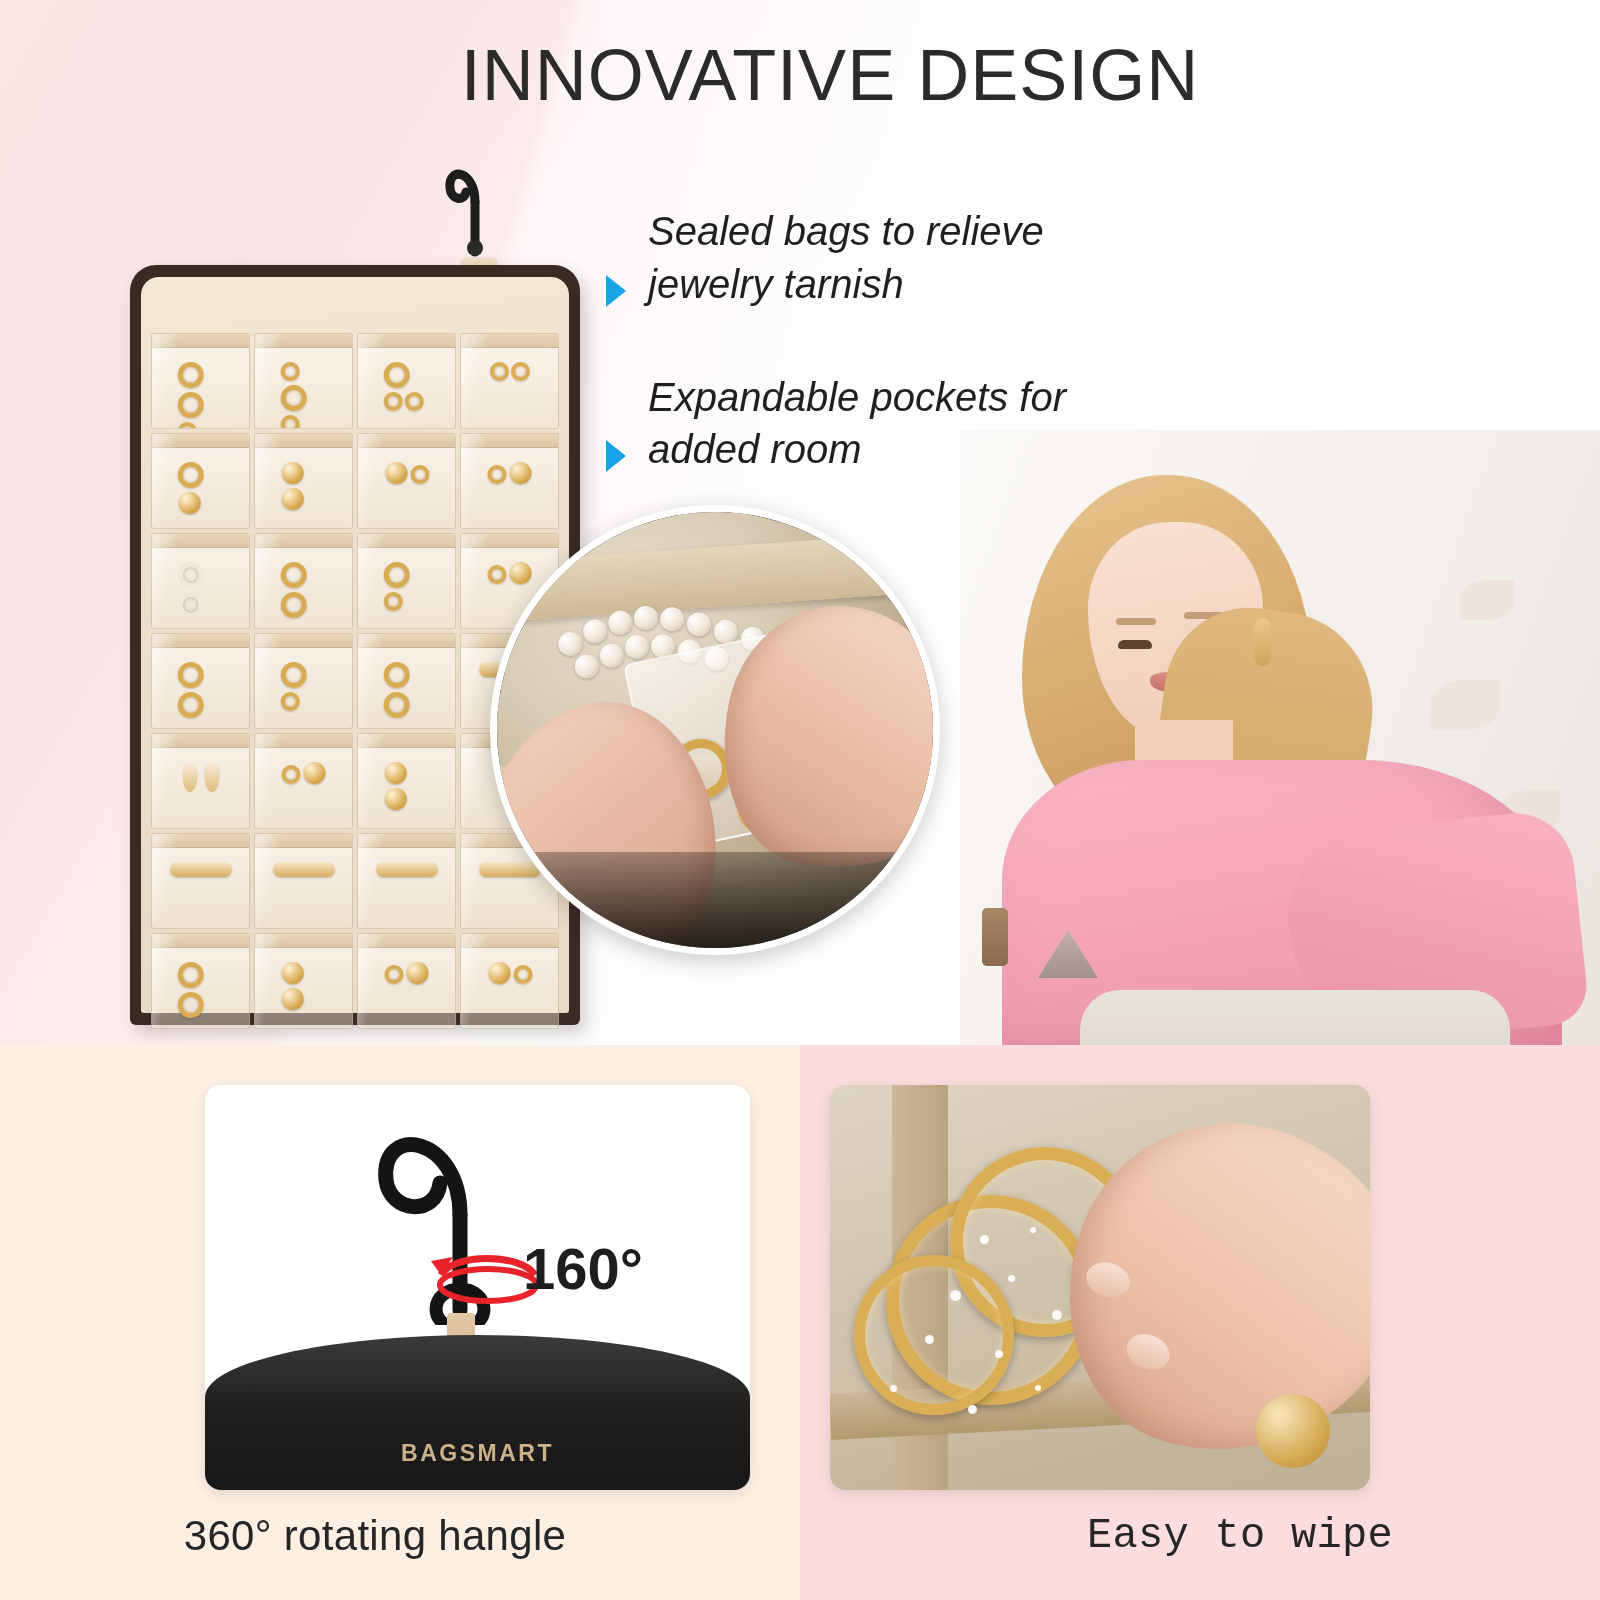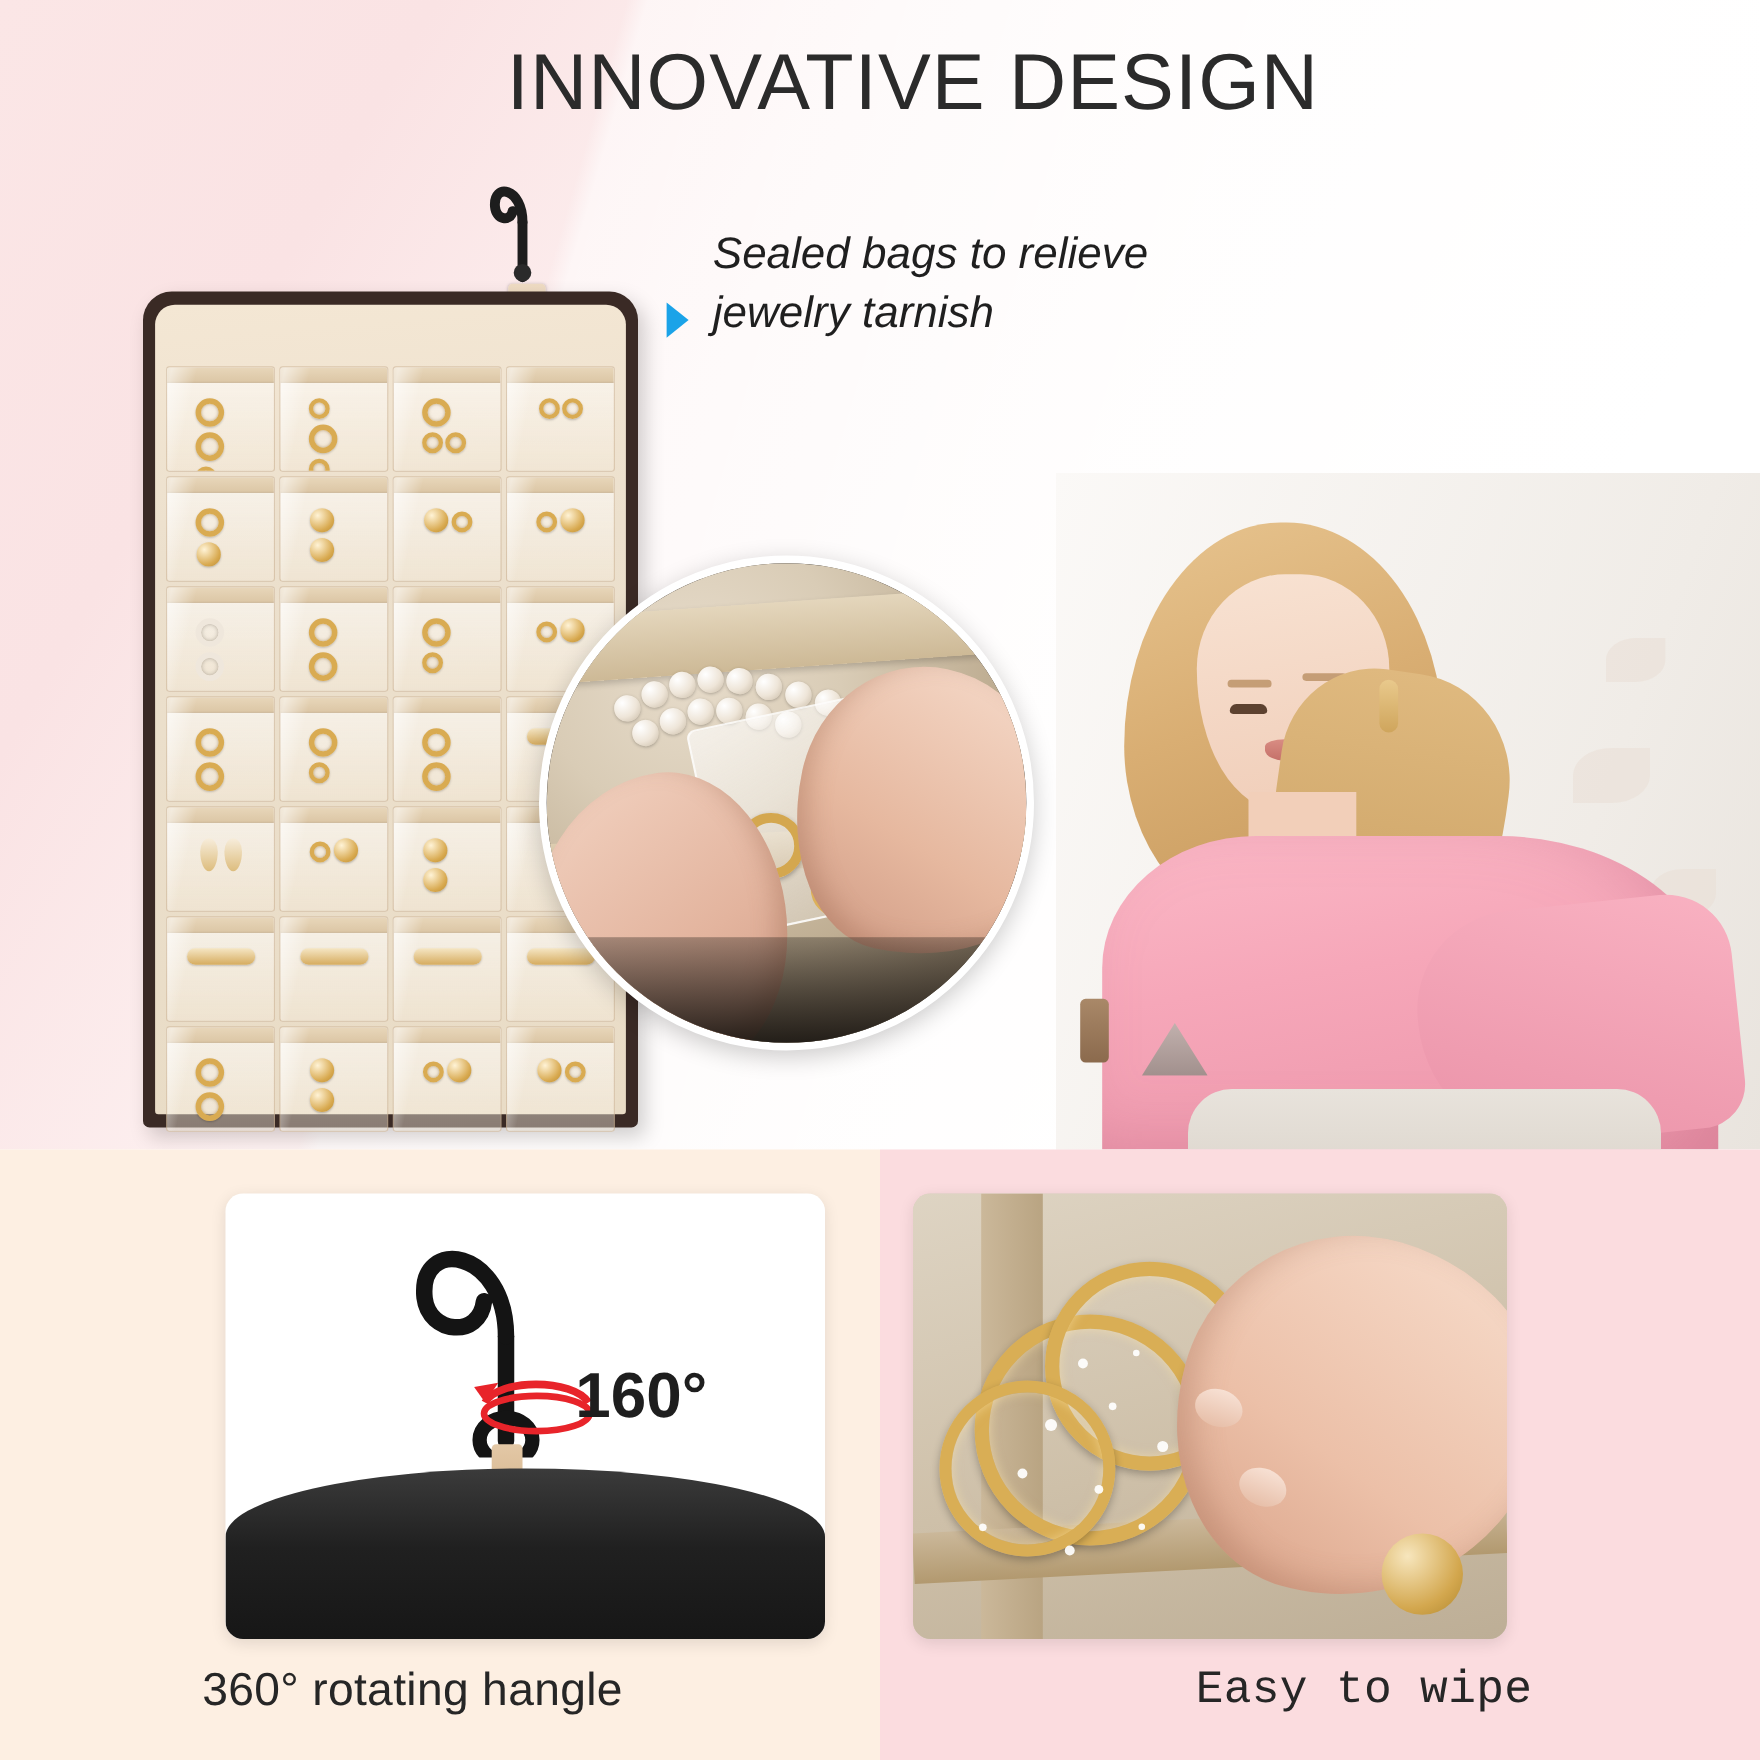--- a/index.html
+++ b/index.html
@@ -443,20 +443,26 @@
       </div>
     </div>
   </div>
 
   <div class="bullets">
     <div class="bullet">
       <svg class="chev" viewBox="0 0 34 40">
         <path d="M6 4 L26 20 L6 36 Z" fill="#1ba3e8"></path>
       </svg>
       <div class="btext">Sealed bags to relieve jewelry tarnish</div>
+    </div>
+    <div class="bullet">
+      <svg class="chev" viewBox="0 0 34 40">
+        <path d="M6 4 L26 20 L6 36 Z" fill="#1ba3e8"></path>
+      </svg>
+      <div class="btext">Expandable pockets for added room</div>
     </div>
   </div>
 
   <div class="circle-inset">
     <div class="ci-bg"></div>
     <div class="ci-strip-top"></div>
     <div class="ci-strip-mid"></div>
     <div class="ci-pearls">
       <span class="pbead" style="left:0;top:30px"></span>
       <span class="pbead" style="left:26px;top:20px"></span>
@@ -514,20 +520,21 @@
     <ellipse cx="100" cy="214" rx="24" ry="20" fill="none" stroke="#141414" stroke-width="13"></ellipse>
   </svg>
   <svg style="position:absolute;left:218px;top:138px;width:130px;height:90px" viewBox="0 0 130 90">
     <path d="M18 52 C30 30, 98 30, 112 52" stroke="#e8242a" stroke-width="7" fill="none"></path>
     <path d="M18 52 L8 38 L30 34 Z" fill="#e8242a"></path>
     <ellipse cx="65" cy="62" rx="48" ry="16" fill="none" stroke="#e8242a" stroke-width="6" stroke-dasharray="0"></ellipse>
   </svg>
   <div class="bl-360">160°</div>
   <div class="bl-strap"></div>
   <div class="bl-garment"></div>
+  <div class="bl-brand">BAGSMART</div>
 </div>
 <div class="cap cap-l">360° rotating hangle</div>
 
 <div class="bottom-right"></div>
 <div class="card card-r">
   <div class="br-fabric"></div>
   <div class="br-strap-v"></div>
   <div class="br-strap-h"></div>
   <div class="br-bangle" style="left:56px;top:110px;width:210px;height:210px"></div>
   <div class="br-bangle" style="left:120px;top:62px;width:190px;height:190px"></div>

